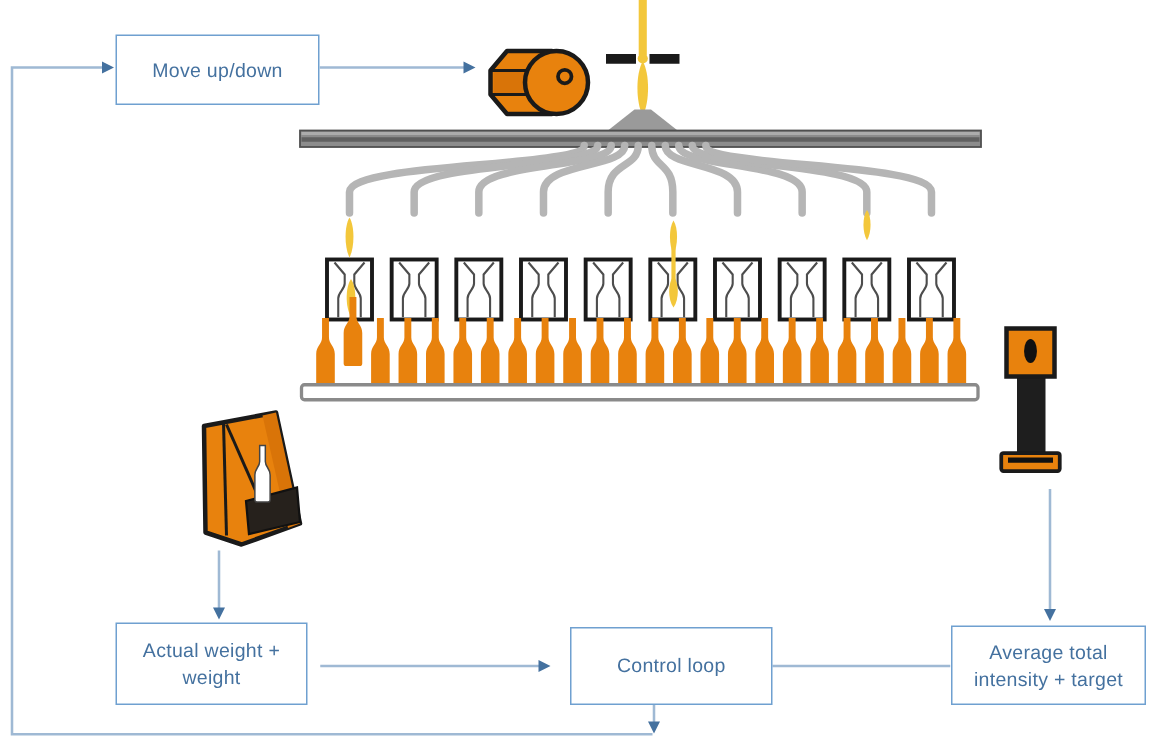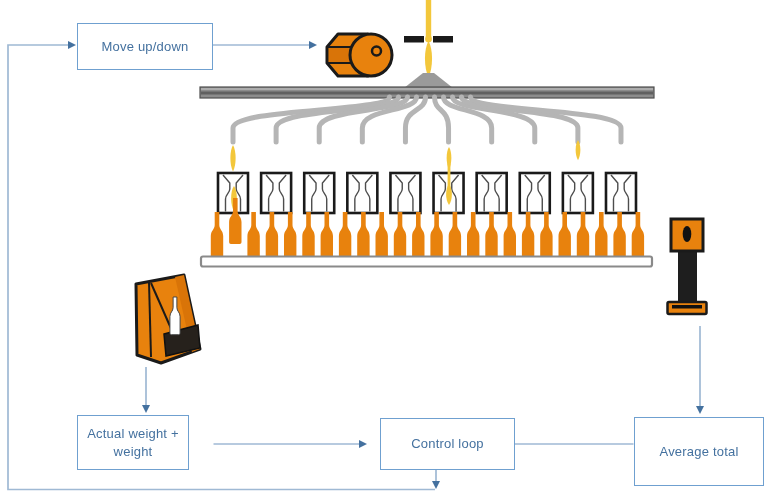--- a/index.html
+++ b/index.html
@@ -9,23 +9,23 @@
   }
   #scene{position:absolute;left:0;top:0;z-index:1;}
   .node{
     position:absolute;z-index:2;box-sizing:border-box;background:#fff;
     border:1.6px solid var(--box_border,#6FA0D0);
     color:var(--box_text,#44719F);
     display:flex;flex-direction:column;align-items:center;justify-content:center;
     font-size:13px;line-height:1.32;text-align:left;letter-spacing:.2px;
   }
   #box-move{left:77px;top:23px;width:136px;height:47px;}
-  #box-weight{left:77px;top:415px;width:112px;height:55px;}
+  #box-weight{left:77px;top:415px;width:128px;height:55px;}
   #box-control{left:368px;top:418px;width:135px;height:52px;margin-left:12px;}
-  #box-avg{left:634px;top:417px;width:130px;height:69px;}
+  #box-avg{left:634px;top:417px;width:130px;height:53px;}
   
   .line{stroke:var(--connector,#9FB9D4);stroke-width:1.7;fill:none;}
   .arrow{fill:var(--arrowhead,#44719F);stroke:none;}
   .tube{stroke:var(--tube_gray,#B5B5B5);stroke-width:5;fill:none;stroke-linecap:round;}
   .fill-orange{fill:var(--orange,#E8820D);}
   .fill-yellow{fill:var(--liquid_yellow,#F3C73B);}
   .outline{stroke:var(--outline_black,#1A1A1A);}
 </style>
 </head>
 <body>
@@ -177,14 +177,15 @@
   <div class="node" id="box-weight">
     <span>Actual weight +</span>
     <span>weight</span>
   </div>
   <div class="node" id="box-control">
     <span>Control loop</span>
     <span></span>
   </div>
   <div class="node" id="box-avg">
     <span>Average total</span>
+    <span>intensity + target</span>
   </div>
 </div>
 
 </body></html>

